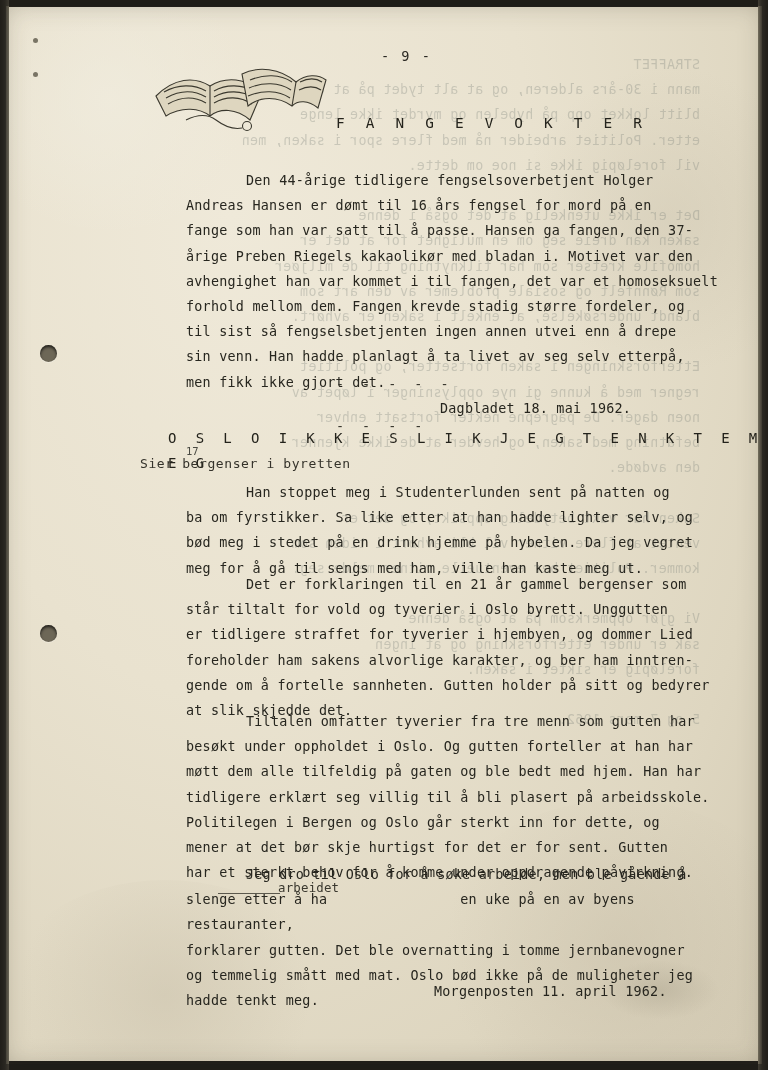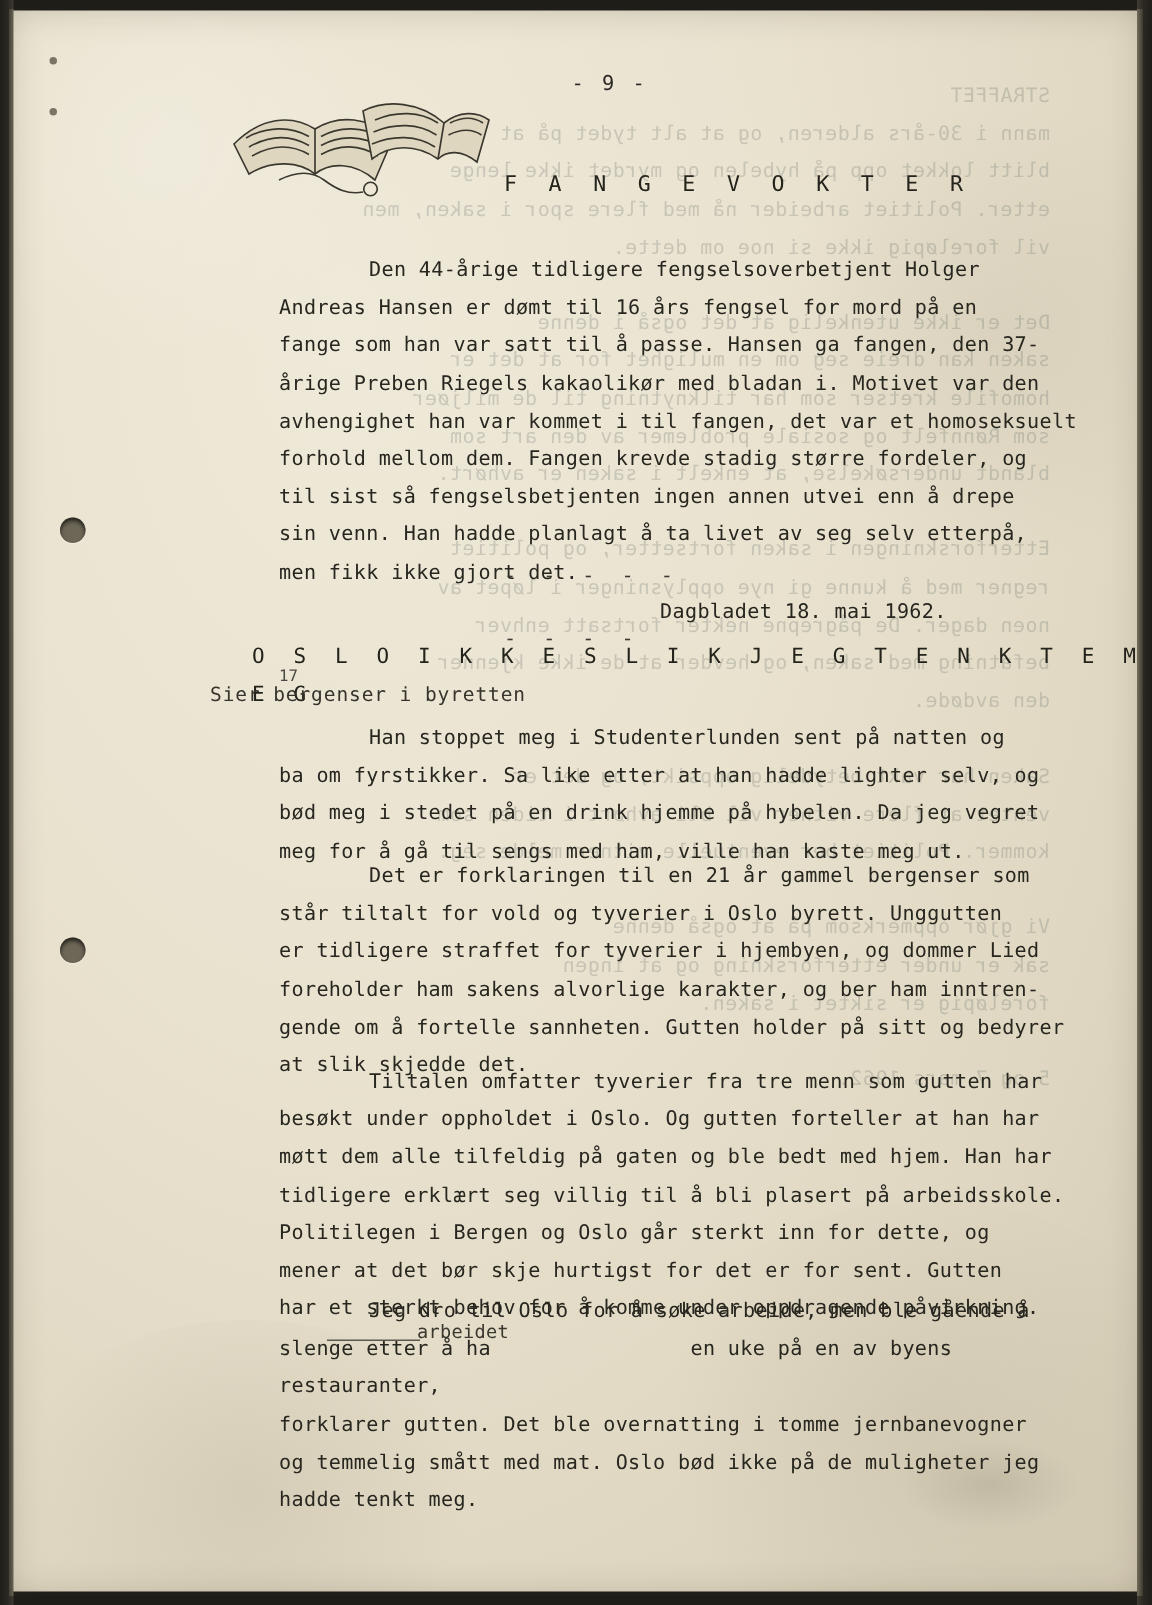--- a/index.html
+++ b/index.html
@@ -327,15 +327,16 @@
 besøkt under oppholdet i Oslo. Og gutten forteller at han har
 møtt dem alle tilfeldig på gaten og ble bedt med hjem. Han har
 tidligere erklært seg villig til å bli plasert på arbeidsskole.
 Politilegen i Bergen og Oslo går sterkt inn for dette, og
 mener at det bør skje hurtigst for det er for sent. Gutten
 har et sterkt behov for å komme under oppdragende påvirkning.</div>
 
     <div class="insert-word" style="left:278px; top:875px;">arbeidet</div>
     <div class="insert-strike" style="left:218px; top:893px; width:62px;"></div>
 
+    <div class="source" style="left:434px; top:979px;">Morgenposten 11. april 1962.</div>
 
   </div>
 </div>
 
 </body></html>

